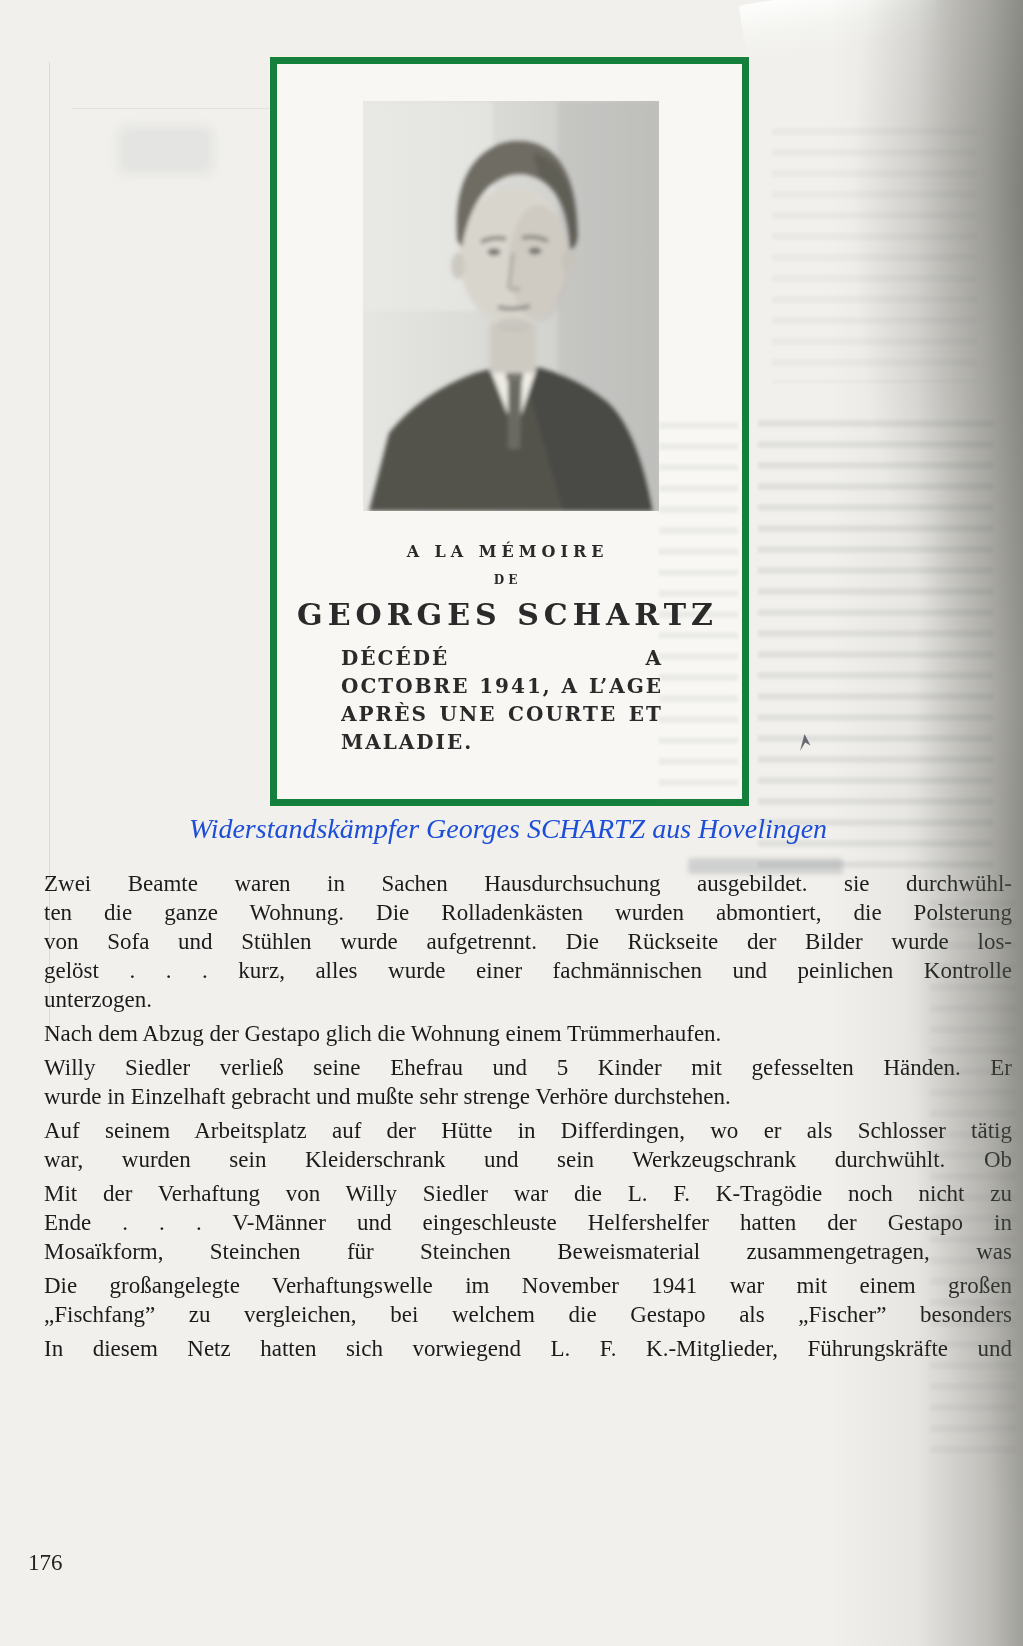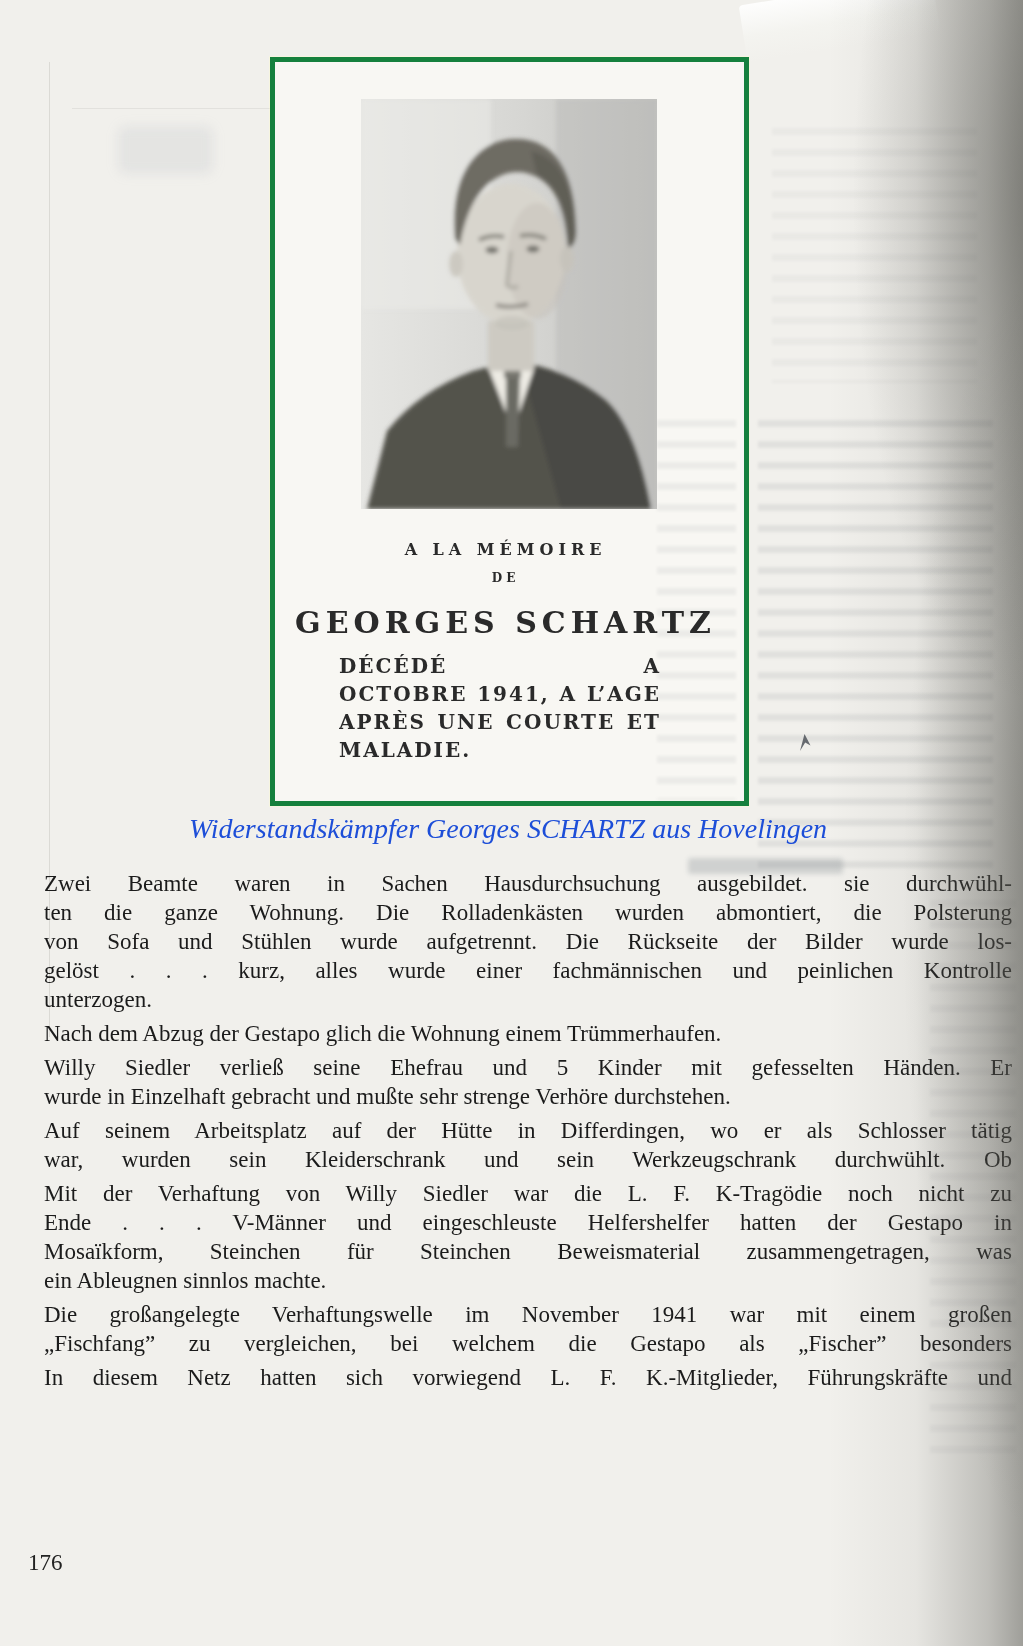--- a/index.html
+++ b/index.html
@@ -27,31 +27,31 @@
       rgba(108,114,122,0) 7px, rgba(108,114,122,0) 21px);}
   #ghost-right-top{left:772px;top:128px;width:205px;height:255px;opacity:.10;}
   #ghost-right-mid{left:758px;top:420px;width:235px;height:448px;opacity:.22;}
   #ghost-right-low{left:930px;top:900px;width:86px;height:560px;opacity:.12;}
   #ghost-bold-line{left:688px;top:858px;width:155px;height:16px;opacity:.30;
     background:rgba(104,112,120,.8);filter:blur(2.5px);border-radius:3px;}
 
   
   #memorial-card{
     position:absolute;left:270px;top:57px;width:479px;height:749px;
-    box-sizing:border-box;border:5px solid #15803d;background:#f8f7f3;
+    box-sizing:border-box;border:7px solid #15803d;background:#f8f7f3;
     z-index:2;box-shadow:0 0 0 1px rgba(255,255,200,.35);
   }
   #card-ghost{left:382px;top:358px;width:79px;height:380px;opacity:.16;position:absolute;}
   #portrait{position:absolute;left:86px;top:37px;width:296px;height:410px;z-index:2;}
   #card-text{position:absolute;left:0;top:478px;width:461px;z-index:3;
     font-family:"DejaVu Serif","Liberation Serif",serif;color:#2a2a2a;}
   .ct-center{text-align:center;font-weight:700;}
   #ct-memoire{font-size:16px;letter-spacing:5px;}
   #ct-de{font-size:12px;letter-spacing:4px;margin-top:12px;}
-  #ct-name{font-size:30px;letter-spacing:5px;margin-top:20px;}
+  #ct-name{font-size:30px;letter-spacing:5px;margin-top:10px;}
   #ct-details{margin:12px 0 0 64px;width:322px;font-size:20px;font-weight:700;letter-spacing:2px;}
   .ct-line{line-height:28px;height:28px;overflow:hidden;text-align:justify;}
   .ct-line::after{content:"";display:inline-block;width:100%;height:0;}
   .ct-line.last{text-align:left;}
   .ct-line.last::after{content:none;}
 
   
   #caption{position:absolute;left:0;top:813px;width:1016px;text-align:center;z-index:2;
     font-style:italic;font-size:28px;color:#1d4ed8;}
 
@@ -177,21 +177,20 @@
         <div class="bline last">wurde in Einzelhaft gebracht und mußte sehr strenge Verhöre durchstehen.</div>
       </div>
       <div class="para">
         <div class="bline">Auf seinem Arbeitsplatz auf der Hütte in Differdingen, wo er als Schlosser tätig</div>
         <div class="bline">war, wurden sein Kleiderschrank und sein Werkzeugschrank durchwühlt. Ob</div>
       </div>
       <div class="para">
         <div class="bline">Mit der Verhaftung von Willy Siedler war die L. F. K-Tragödie noch nicht zu</div>
         <div class="bline">Ende  . . . V-Männer und eingeschleuste Helfershelfer hatten der Gestapo in</div>
         <div class="bline">Mosaïkform, Steinchen für Steinchen Beweismaterial zusammengetragen, was</div>
-        <div class="bline last">ein Ableugnen sinnlos machte.</div>
       </div>
       <div class="para">
         <div class="bline">Die großangelegte Verhaftungswelle im November 1941 war mit einem großen</div>
         <div class="bline">„Fischfang” zu vergleichen, bei welchem die Gestapo als „Fischer” besonders</div>
       </div>
       <div class="para">
         <div class="bline">In diesem Netz hatten sich vorwiegend L. F. K.-Mitglieder, Führungskräfte und</div>
       </div>
     </div>
 

